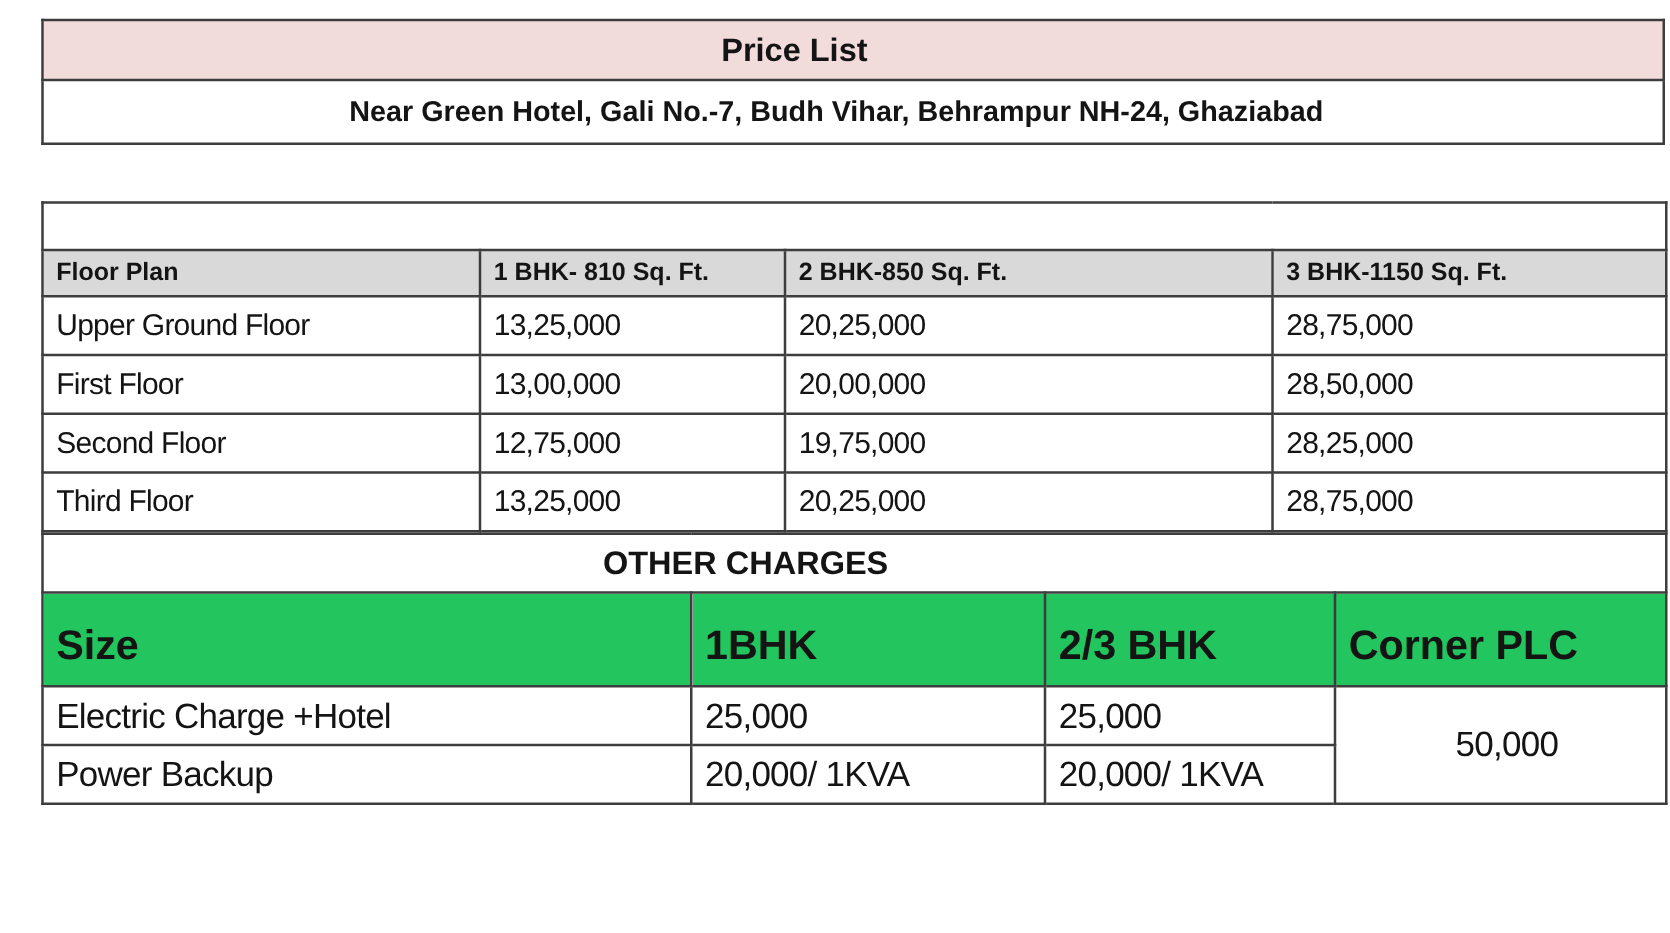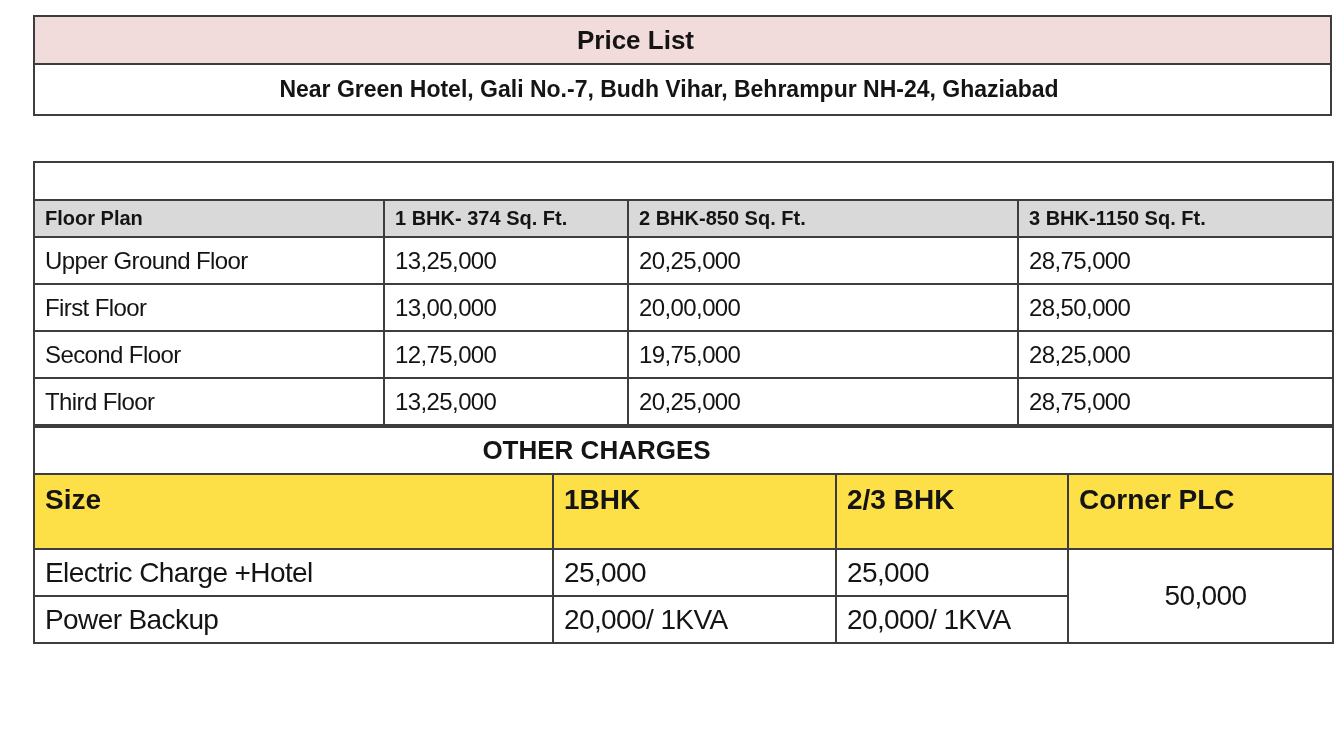--- a/index.html
+++ b/index.html
@@ -71,26 +71,26 @@
     .charges-table tr.title-row td {
       height: 47px;
       background: #ffffff;
       text-align: center;
       vertical-align: middle;
       font-weight: bold;
       font-size: 26px;
       padding-right: 175px;
     }
     .charges-table tr.head-row td {
-      background: #fde047;
+      background: #22c55e;
       height: 75px;
       font-weight: bold;
-      font-size: 28px;
+      font-size: 33px;
       vertical-align: top;
-      padding: 9px 0 0 10px;
+      padding: 22px 0 0 10px;
     }
     .charges-table tr.data-row td {
       height: 47px;
       font-size: 28px;
       letter-spacing: -0.6px;
       vertical-align: middle;
       padding: 0 0 0 10px;
       background: #ffffff;
     }
     .charges-table td.corner-cell {
@@ -121,21 +121,21 @@
         <col style="width:244px">
         <col style="width:390px">
         <col style="width:315px">
     </colgroup>
     <tbody>
         <tr class="empty-row">
       <td colspan="4"></td>
     </tr>
     <tr class="head-row">
       <td>Floor Plan</td>
-      <td>1 BHK- 374 Sq. Ft.</td>
+      <td>1 BHK- 810 Sq. Ft.</td>
       <td>2 BHK-850 Sq. Ft.</td>
       <td>3 BHK-1150 Sq. Ft.</td>
     </tr>
     <tr class="data-row">
       <td>Upper Ground Floor</td>
       <td>13,25,000</td>
       <td>20,25,000</td>
       <td>28,75,000</td>
     </tr>
     <tr class="data-row">

